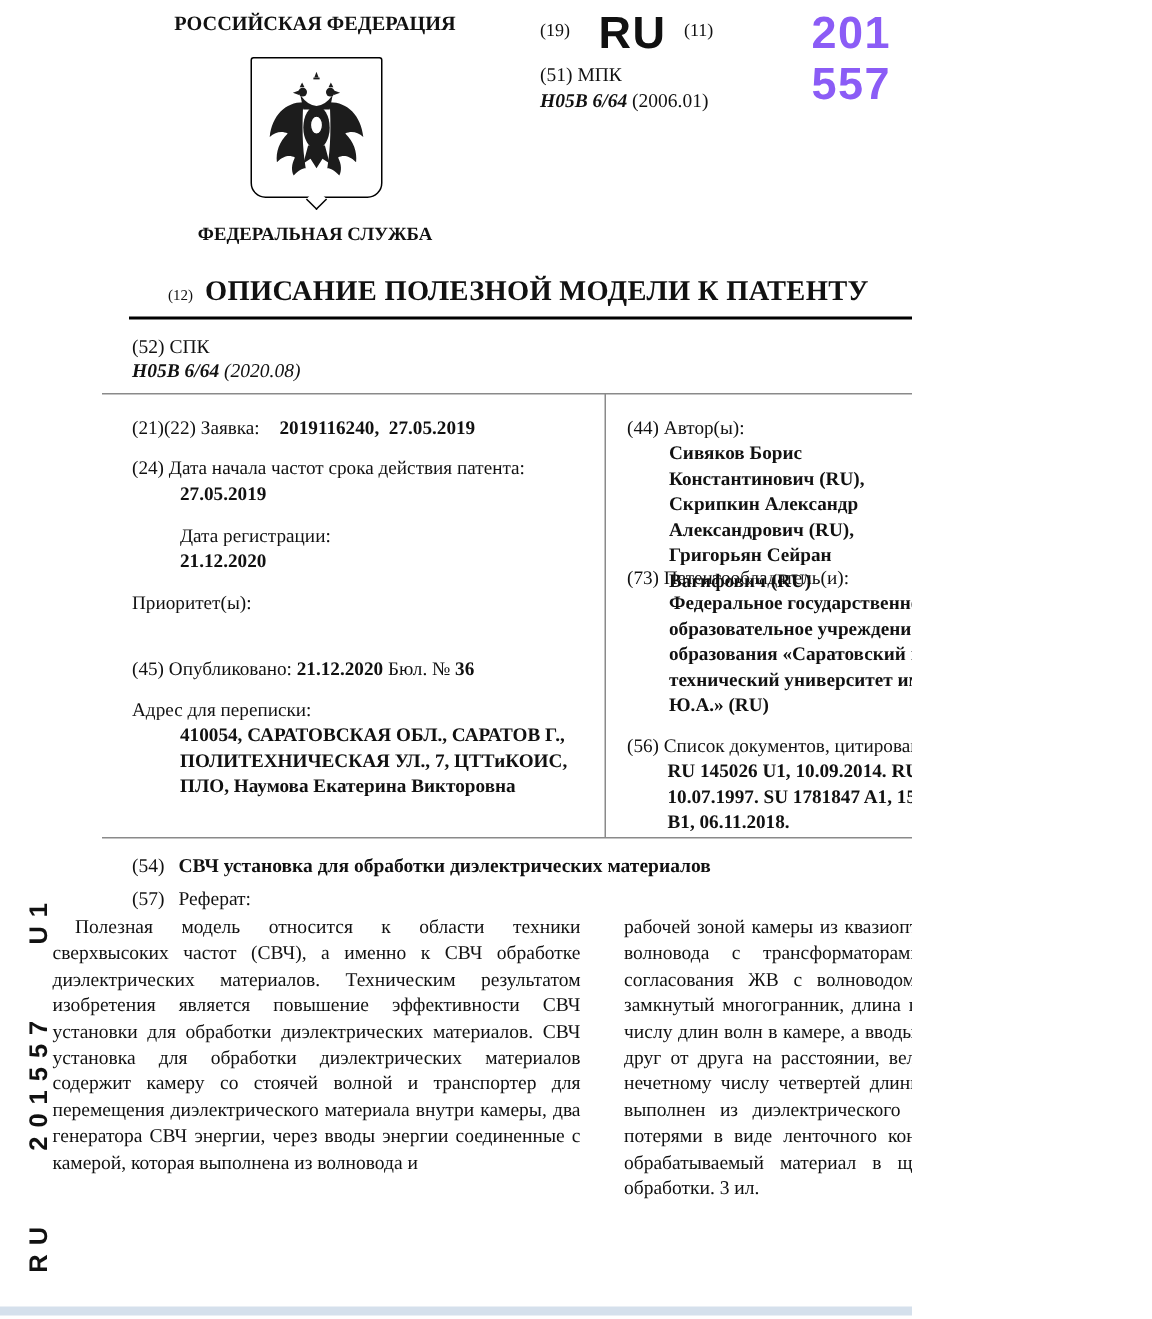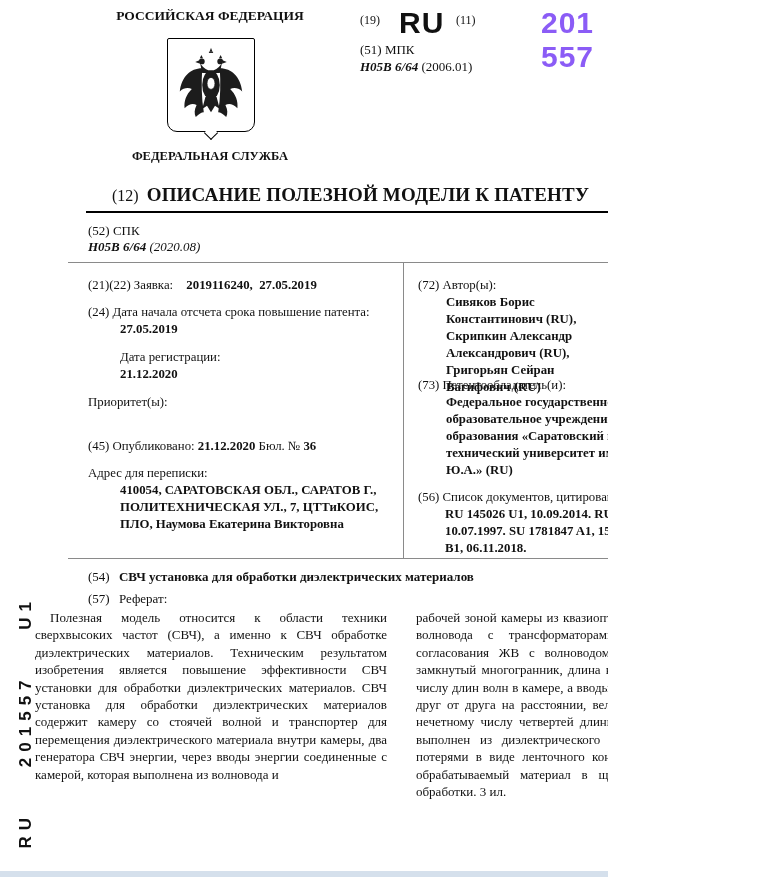--- a/index.html
+++ b/index.html
@@ -89,21 +89,21 @@
     <span>МПК</span>
   </div>
   <div class="abs fs13" style="left:360px;top:59px;">
     <span class="b i">H05B 6/64</span>
     <span>(2006.01)</span>
   </div>
 
   <div class="abs center b" style="left:95px;top:149px;width:230px;font-size:12.5px;">ФЕДЕРАЛЬНАЯ СЛУЖБА</div>
 
   <div class="abs doc-title-row" style="left:112px;top:184px;">
-    <span style="font-size:16px;">(12)</span>
+    <span style="font-size:10px;">(12)</span>
     <span class="doc-title">ОПИСАНИЕ ПОЛЕЗНОЙ МОДЕЛИ К ПАТЕНТУ</span>
   </div>
   <div class="abs hline" style="left:86px;top:211px;width:630px;"></div>
 
   <div class="abs fs13" style="left:88px;top:223px;">
     <span>(52)</span>
     <span>СПК</span>
   </div>
   <div class="abs fs13" style="left:88px;top:239px;">
     <span class="b i">H05B 6/64</span>
@@ -115,21 +115,21 @@
   <div class="abs vline" style="left:403px;top:262px;height:296px;"></div>
 
   <div class="abs fs12" style="left:88px;top:277px;">
     <span>(21)(22)</span>
     <span class="label-gap">Заявка:</span>
     <span class="b keepws">2019116240,  27.05.2019</span>
   </div>
 
   <div class="abs fs12" style="left:88px;top:304px;">
     <span>(24)</span>
-    <span>Дата начала отсчета срока повышение патента:</span>
+    <span>Дата начала частот срока действия патента:</span>
   </div>
   <div class="abs fs12 b" style="left:120px;top:321px;">27.05.2019</div>
 
   <div class="abs fs12" style="left:120px;top:349px;">Дата регистрации:</div>
   <div class="abs fs12 b" style="left:120px;top:366px;">21.12.2020</div>
 
   <div class="abs fs12" style="left:88px;top:394px;">Приоритет(ы):</div>
 
 
   <div class="abs fs12" style="left:88px;top:438px;">
@@ -137,21 +137,21 @@
     <span>Опубликовано:</span>
     <span class="b">21.12.2020</span>
     <span>Бюл. №</span>
     <span class="b">36</span>
   </div>
 
   <div class="abs fs12" style="left:88px;top:465px;">Адрес для переписки:</div>
   <div class="abs fs12 b addr" style="left:120px;top:482px;line-height:17px;">410054, САРАТОВСКАЯ ОБЛ., САРАТОВ Г., ПОЛИТЕХНИЧЕСКАЯ УЛ., 7, ЦТТиКОИС, ПЛО, Наумова Екатерина Викторовна</div>
 
   <div class="abs fs12" style="left:418px;top:277px;">
-    <span>(72)</span>
+    <span>(44)</span>
     <span>Автор(ы):</span>
   </div>
   <div class="abs fs12 b" style="left:446px;top:294px;line-height:17px;">
     <div>Сивяков Борис Константинович (RU),</div>
     <div>Скрипкин Александр Александрович (RU),</div>
     <div>Григорьян Сейран Вагифович (RU)</div>
   </div>
 
   <div class="abs fs12" style="left:418px;top:377px;">
     <span>(73)</span>

